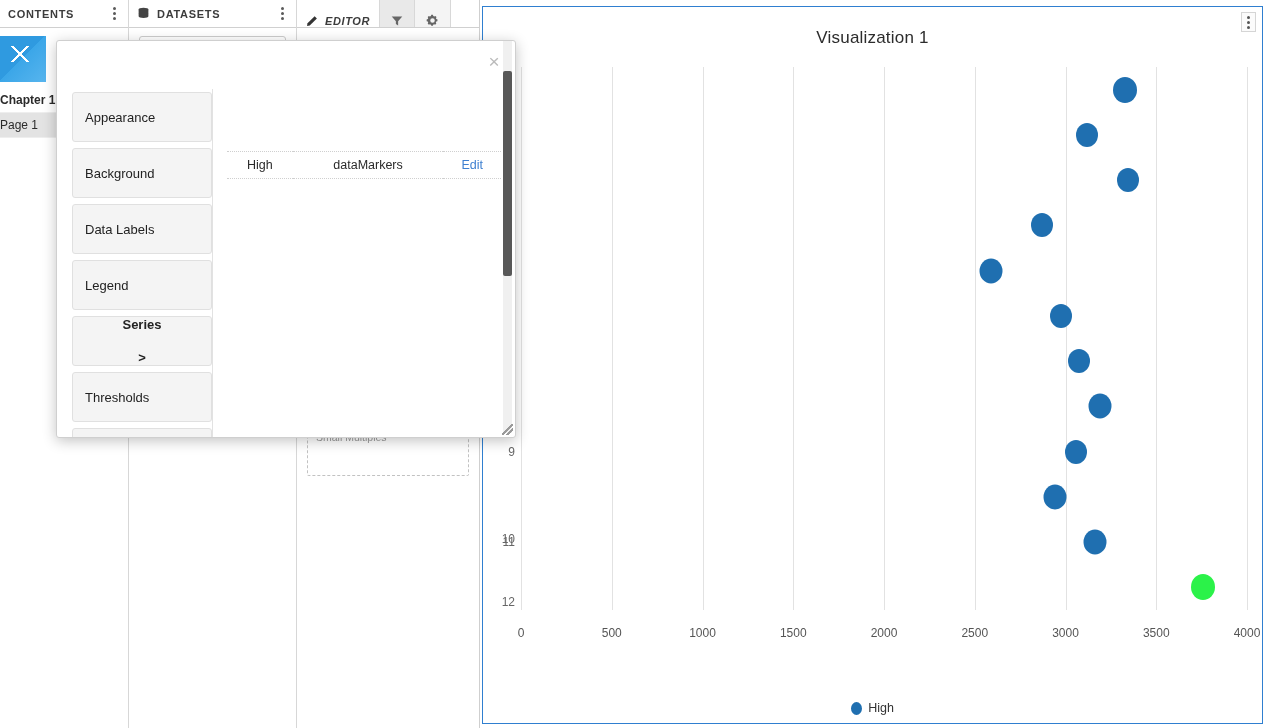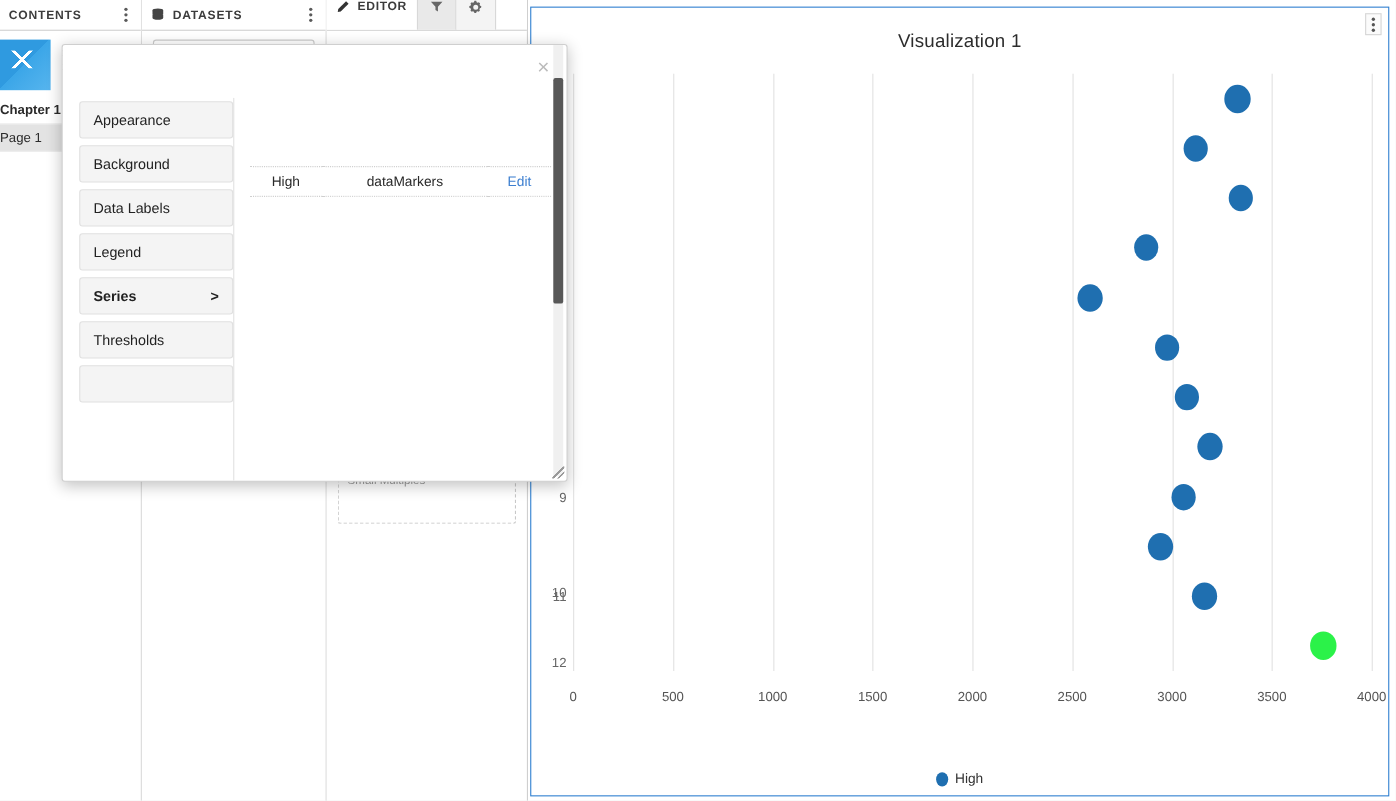--- a/index.html
+++ b/index.html
@@ -136,28 +136,29 @@
 
   
   #editor-panel { left: 297px; width: 183px; border-right: 1px solid #cfcfcf;}
   .editor-tabs {
     height: 28px;
     display: flex;
     border-bottom: 1px solid #d0d0d0;
     background: #fff;
   }
   .etab {
-    display: flex; align-items: flex-start;
+    display: flex; align-items: flex-end;
     padding: 0 9px;
     font-size: 11px; font-weight: bold;
     letter-spacing: 0.6px;
     color: #3c3c3c;
     border-right: 1px solid #d8d8d8;
     cursor: pointer;
     background: #fff;
+    font-style: italic;
   }
   .etab.icononly { background: #e9e9e9; padding: 0 11px; }
   .etab svg { display:block; }
   .editor-body { padding: 6px 10px; }
   .editor-vizname {
     font-size: 12px; color: #333;
     padding: 4px 2px;
     white-space: nowrap;
   }
   .dropzone {
@@ -282,34 +283,34 @@
     display: flex;
   }
   #modal-nav {
     width: 156px;
     padding-left: 15px;
     padding-top: 3px;
     border-right: 1px solid #e2e2e2;
     overflow: hidden;
   }
   .nav-item {
-    height: 34px;
+    height: 50px;
     margin-bottom: 6px;
     background: #f4f4f4;
     border: 1px solid #e0e0e0;
     border-radius: 3px;
     display: flex;
     align-items: center;
     padding: 0 12px;
     font-size: 13px;
     color: #222;
     cursor: pointer;
     justify-content: space-between;
   }
-  .nav-item.active { font-weight: bold; }
+  .nav-item.active { font-weight: bold; flex-direction: column; }
   .nav-item .chev { font-weight: bold; font-size: 13px; }
   #modal-content {
     flex: 1;
     position: relative;
     padding: 0 14px;
   }
   .prop-table {
     width: 100%;
     margin-top: 62px;
     border-collapse: collapse;

